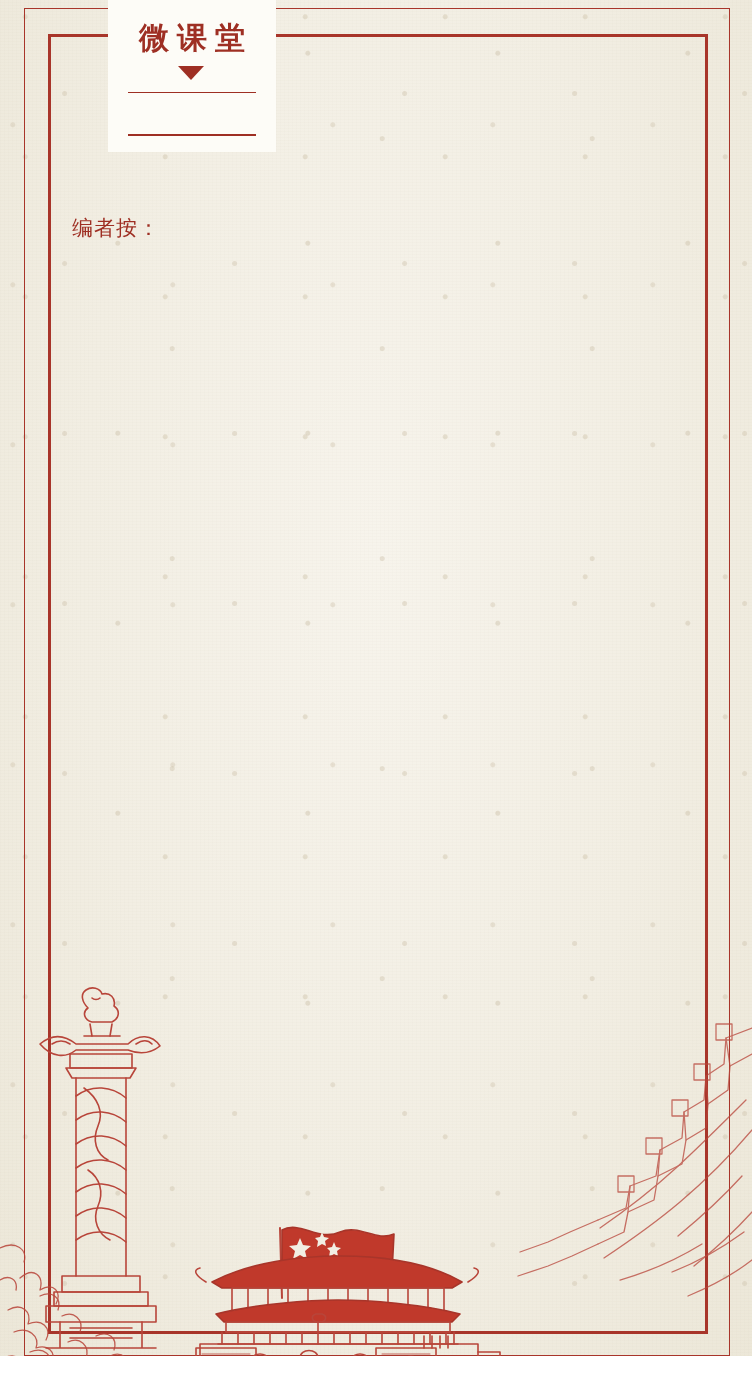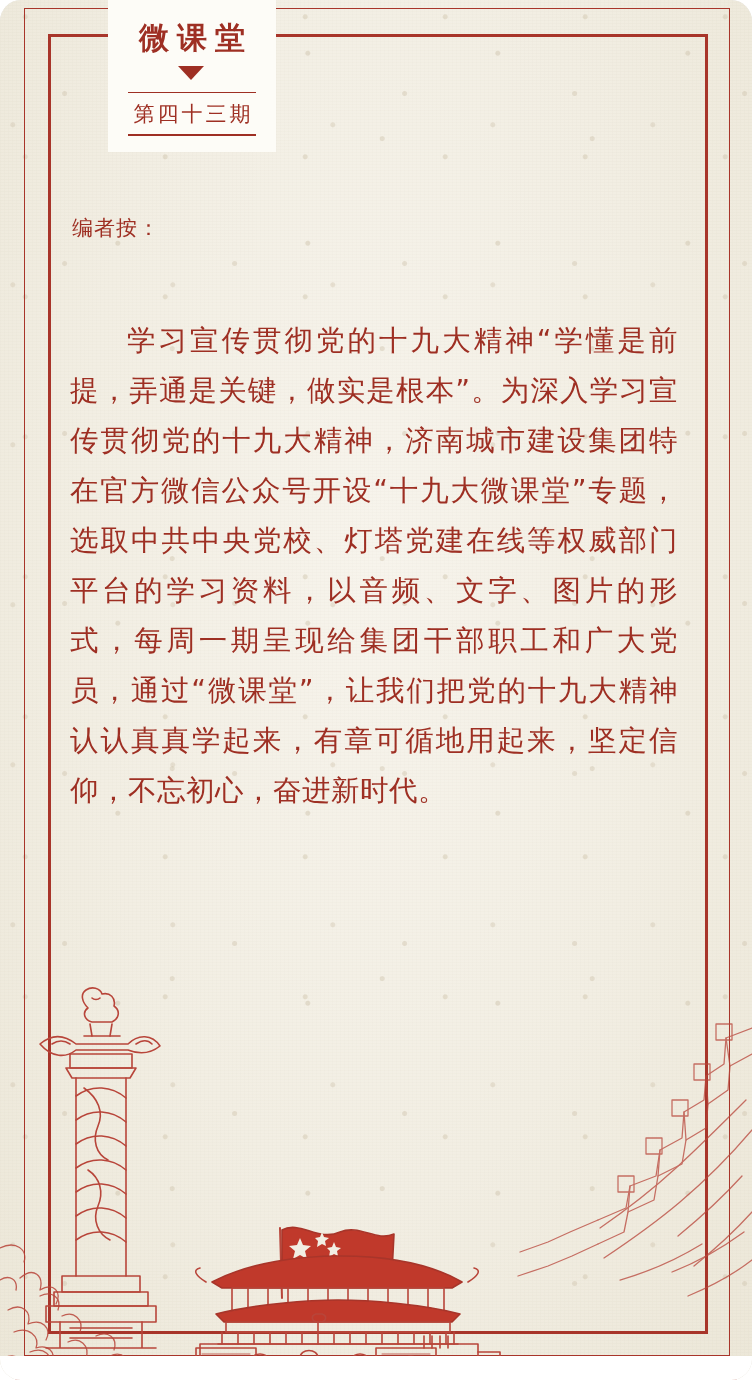--- a/index.html
+++ b/index.html
@@ -9,21 +9,20 @@
   }
   body {
     font-family: "Liberation Sans", "DejaVu Sans", sans-serif;
   }
   #poster {
     position: relative;
     width: 752px;
     height: 1380px;
     overflow: hidden;
     background: #e5e5e5;
-    border-radius: 21px;
   }
   
   #paper-texture {
     position: absolute;
     inset: 0;
     background:
       radial-gradient(circle at 18% 12%, rgba(214,204,182,0.55) 0 2px, rgba(0,0,0,0) 3px),
       radial-gradient(circle at 62% 28%, rgba(209,198,176,0.5) 0 2px, rgba(0,0,0,0) 3px),
       radial-gradient(circle at 38% 55%, rgba(212,201,180,0.5) 0 2px, rgba(0,0,0,0) 3px),
       radial-gradient(circle at 82% 66%, rgba(209,198,176,0.45) 0 2px, rgba(0,0,0,0) 3px),
@@ -180,25 +179,23 @@
   <div id="paper-texture"></div>
   <div id="grain"></div>
 
   <div id="outer-frame"></div>
   <div id="inner-frame"></div>
 
   <div id="header-tab"></div>
   <div id="header-title">微课堂</div>
   <div id="header-arrow"></div>
   <div id="header-divider"></div>
-  <div id="header-issue">第四十三期</div>
   <div id="header-underline"></div>
 
   <div id="editor-note">编者按：</div>
-  <div id="body-paragraph">学习宣传贯彻党的十九大精神“学懂是前提，弄通是关键，做实是根本”。为深入学习宣传贯彻党的十九大精神，济南城市建设集团特在官方微信公众号开设“十九大微课堂”专题，选取中共中央党校、灯塔党建在线等权威部门平台的学习资料，以音频、文字、图片的形式，每周一期呈现给集团干部职工和广大党员，通过“微课堂”，让我们把党的十九大精神认认真真学起来，有章可循地用起来，坚定信仰，不忘初心，奋进新时代。</div>
 
   <svg id="artwork" viewBox="0 0 752 400">
     <g stroke="#b8453a" fill="none" stroke-width="1.6" stroke-linecap="round" stroke-linejoin="round">
 
       <g opacity="0.75" stroke-width="1.3">
         <path d="M752 48 L726 58 L724 84 L706 96 L704 120 L684 132 L682 158 L660 170 L656 196 L630 206 L626 228 L598 240"></path>
         <path d="M752 74 L730 86 L728 110 L708 124 L706 148 L686 160 L682 184 L658 196 L654 220 L628 232 L624 252 L598 264"></path>
         <path d="M726 58 L730 86 M706 96 L708 124 M684 132 L686 160 M660 170 L658 196 M630 206 L628 232"></path>
         <rect x="716" y="44" width="16" height="16"></rect>
         <rect x="694" y="84" width="16" height="16"></rect>

